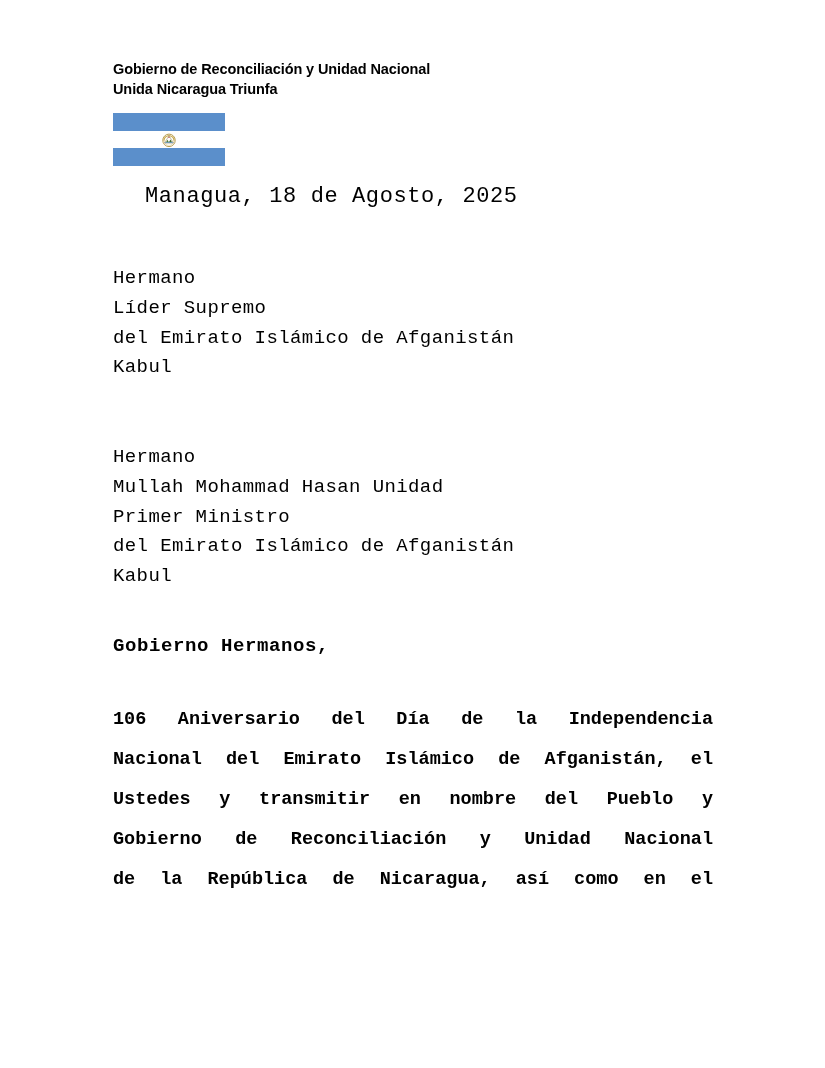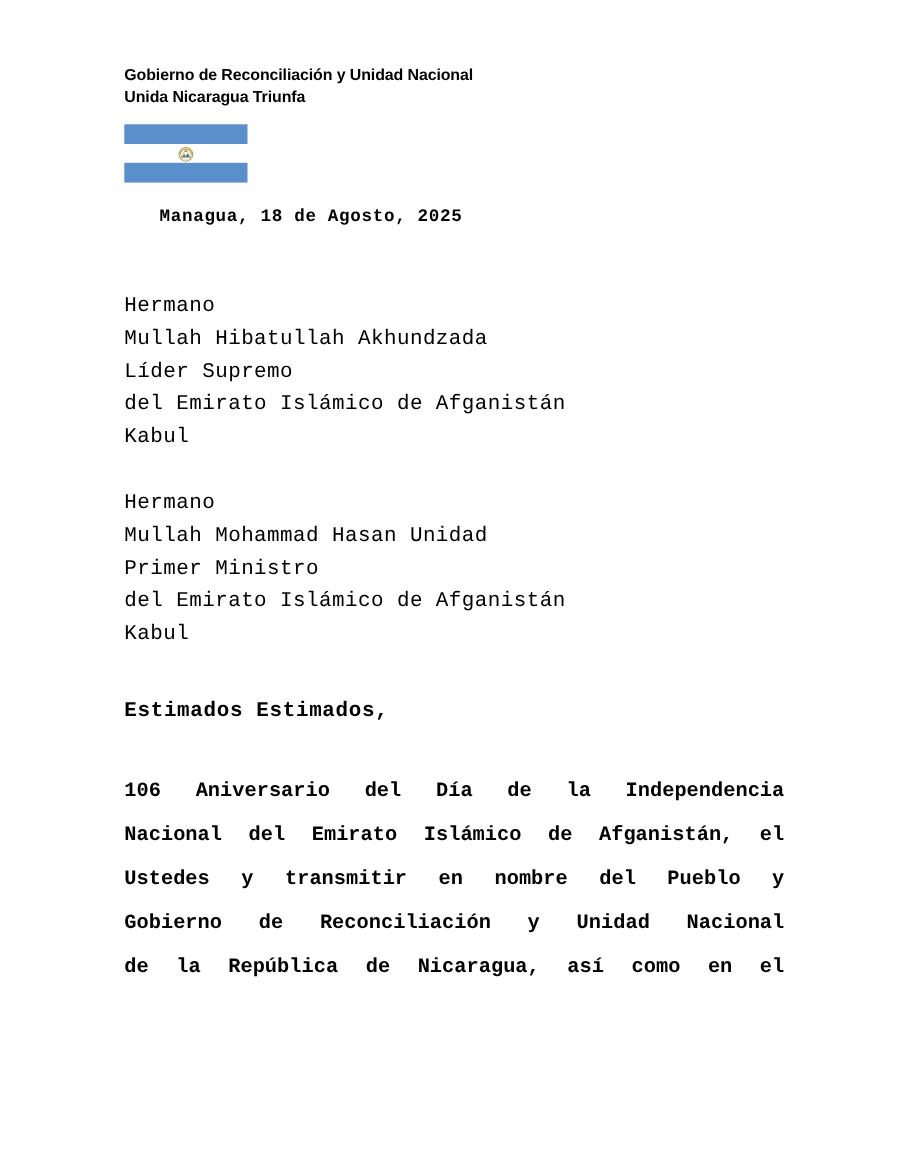--- a/index.html
+++ b/index.html
@@ -80,22 +80,22 @@
   
   .typed {
     position: absolute;
     left: 113px;
     font-family: "Liberation Mono", "DejaVu Sans Mono", monospace;
     color: #000000;
   }
 
   .date-line {
     top: 184px;
-    font-size: 16px;
-    font-weight: bold;
+    font-size: 22px;
+    font-weight: normal;
     line-height: 26px;
     letter-spacing: 0.6px;
     white-space: nowrap;
     padding-left: 32px;
   }
 
   .addressee {
     font-size: 19px;
     font-weight: normal;
     line-height: 29.8px;
@@ -165,35 +165,34 @@
 
         <path d="M20 12.2 l2.3 3.2 h-4.6 Z" fill="#c0392b"></path>
       </svg>
     </div>
   </div>
 
   <div class="typed date-line">Managua, 18 de Agosto, 2025</div>
 
   <div class="typed addressee addressee-1">
     <div class="addressee-line">Hermano</div>
-    <div class="addressee-line">Mullah Hibatullah Akhundzada</div>
     <div class="addressee-line">Líder Supremo</div>
     <div class="addressee-line">del Emirato Islámico de Afganistán</div>
     <div class="addressee-line">Kabul</div>
   </div>
 
   <div class="typed addressee addressee-2">
     <div class="addressee-line">Hermano</div>
     <div class="addressee-line">Mullah Mohammad Hasan Unidad</div>
     <div class="addressee-line">Primer Ministro</div>
     <div class="addressee-line">del Emirato Islámico de Afganistán</div>
     <div class="addressee-line">Kabul</div>
   </div>
 
-  <div class="typed salutation">Estimados Estimados,</div>
+  <div class="typed salutation">Gobierno Hermanos,</div>
 
   <div class="typed body-text">
     <span class="just-line">106 Aniversario del Día de la Independencia</span>
     <span class="just-line">Nacional del Emirato Islámico de Afganistán, el</span>
     <span class="just-line">Ustedes y transmitir en nombre del Pueblo y</span>
     <span class="just-line">Gobierno de Reconciliación y Unidad Nacional</span>
     <span class="just-line">de la República de Nicaragua, así como en el</span>
   </div>
 
 </div>

